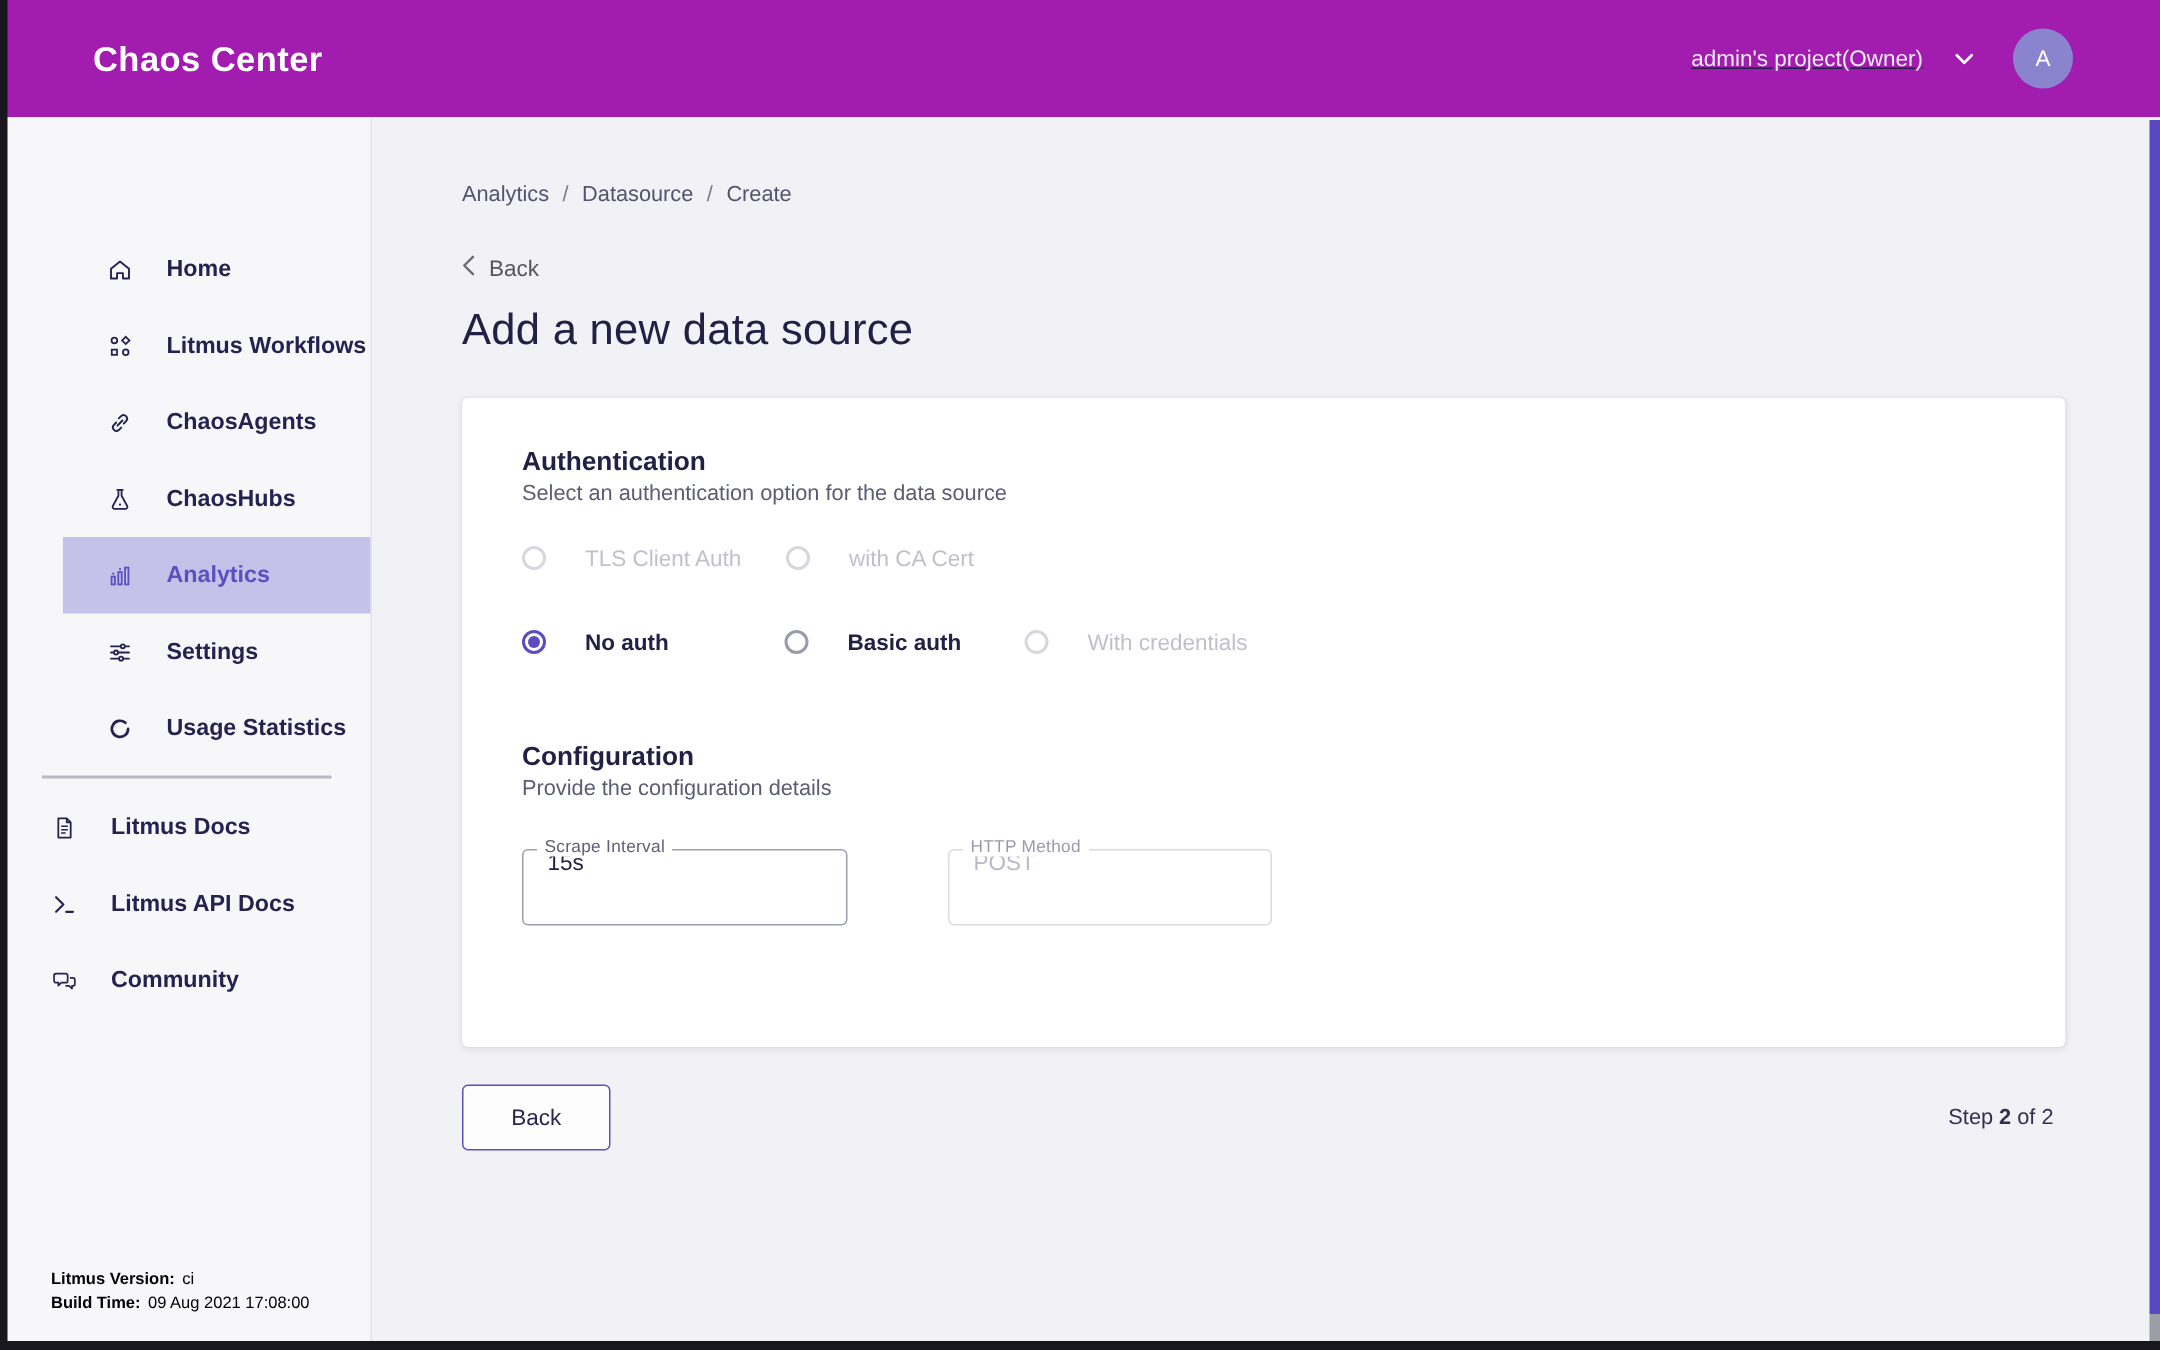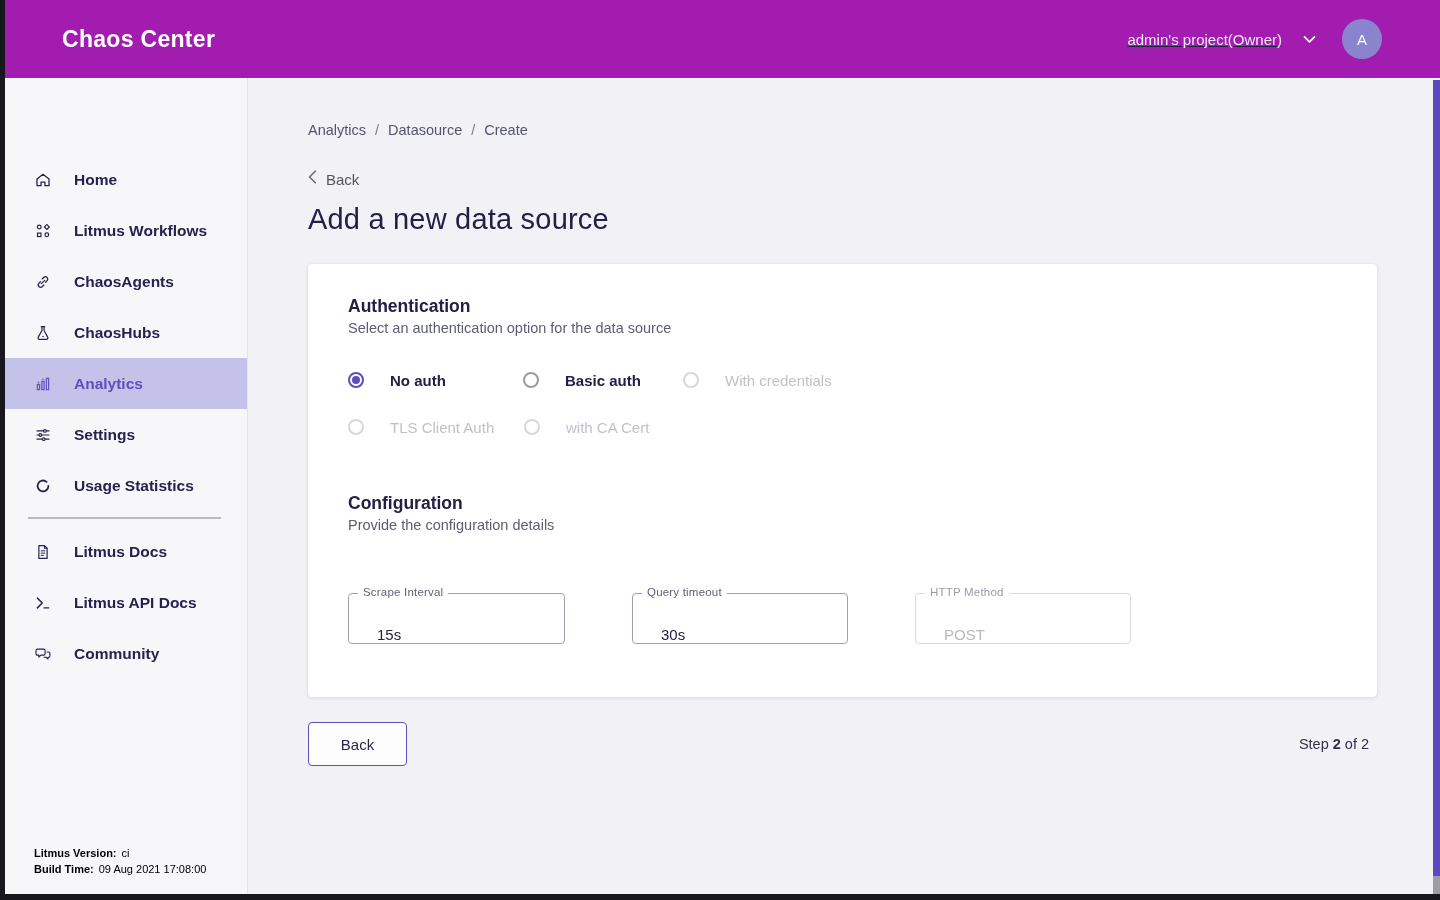--- a/index.html
+++ b/index.html
@@ -32,21 +32,21 @@
     width: 40px; height: 40px; border-radius: 50%; background: #8a84cf;
     color: #fff; font-size: 15px; display: flex; align-items: center; justify-content: center;
     margin-left: 26px; cursor: pointer;
   }
 
   
   .sidebar {
     position: absolute; left: 5px; top: 78px; bottom: 6px; width: 243px;
     background: #f7f7fa; border-right: 1px solid #e3e3e9; z-index: 2;
   }
-  .nav-primary { margin-top: 76px; }
+  .nav-primary { margin-top: 76px; padding-left: 37px; }
   .nav-secondary { margin-top: 7px; }
   .side-item {
     height: 51px; display: flex; align-items: center; padding-left: 29px; cursor: pointer;
   }
   .side-icon { width: 18px; height: 18px; color: #262250; flex: 0 0 18px; display: flex; align-items: center; justify-content: center; }
   .side-icon svg { width: 18px; height: 18px; }
   .side-label { margin-left: 22px; font-size: 15.5px; font-weight: 600; color: #262250; }
   .side-item.active { background: #c5c2e9; }
   .side-item.active .side-label, .side-item.active .side-icon { color: #5a50c0; }
   .side-divider { margin: 6px 26px 0 23px; border-top: 2px solid #b9b9c4; }
@@ -89,21 +89,21 @@
   .radio-label { margin-left: 26px; font-size: 15px; font-weight: 600; color: #232046; }
   .radio-opt.selected .radio { border-color: #5b4dbd; }
   .radio-opt.selected .radio::after { content: ""; width: 8px; height: 8px; border-radius: 50%; background: #5b4dbd; }
   .radio-opt.disabled .radio { border-color: #d7d7e0; }
   .radio-opt.disabled .radio-label { color: #c0c0cd; font-weight: 400; }
 
   .config-heading { margin-top: 54px; }
   .fields-row { margin-top: 32px; display: flex; gap: 67px; }
   .field {
     position: relative; height: 51px; border: 1px solid #9f9fb2; border-radius: 4px;
-    display: flex; align-items: flex-end; padding: 0 28px; cursor: text; margin-top: 28px;
+    display: flex; align-items: flex-start; padding: 0 16px; cursor: text;
   }
   .fields-row .field:nth-of-type(1) { width: 217px; }
   .fields-row .field:nth-of-type(2) { width: 216px; }
   .fields-row .field:nth-of-type(3) { width: 216px; }
   .field-label {
     position: absolute; top: -8px; left: 9px; background: #ffffff; padding: 0 5px;
     font-size: 11.5px; color: #5f5f75; letter-spacing: .2px; white-space: nowrap;
   }
   .field-value { font-size: 15px; color: #232046; }
   .field.placeholder { border-color: #d9d9e2; }
@@ -304,64 +304,60 @@
     </span>
     <span class="back-text">Back</span>
   </div>
 
   <h1 class="page-title">Add a new data source</h1>
 
   <section class="card">
     <h2 class="section-heading">Authentication</h2>
     <p class="section-subtitle">Select an authentication option for the data source</p>
 
+    <div class="radio-row radio-row2">
+
+        <div class="radio-opt disabled">
+          <span class="radio"></span>
+          <span class="radio-label">TLS Client Auth</span>
+        </div>
+
+        <div class="radio-opt disabled">
+          <span class="radio"></span>
+          <span class="radio-label">with CA Cert</span>
+        </div>
+      </div>
     <div class="radio-row radio-row1">
 
         <div class="radio-opt selected">
           <span class="radio"></span>
           <span class="radio-label">No auth</span>
         </div>
 
         <div class="radio-opt enabled">
           <span class="radio"></span>
           <span class="radio-label">Basic auth</span>
         </div>
 
         <div class="radio-opt disabled">
           <span class="radio"></span>
           <span class="radio-label">With credentials</span>
-        </div>
-      </div>
-    <div class="radio-row radio-row2">
-
-        <div class="radio-opt disabled">
-          <span class="radio"></span>
-          <span class="radio-label">TLS Client Auth</span>
-        </div>
-
-        <div class="radio-opt disabled">
-          <span class="radio"></span>
-          <span class="radio-label">with CA Cert</span>
         </div>
       </div>
 
     <h2 class="section-heading config-heading">Configuration</h2>
     <p class="section-subtitle">Provide the configuration details</p>
 
     <div class="fields-row">
 
         <div class="field filled">
           <span class="field-label">Scrape Interval</span>
           <span class="field-value">15s</span>
         </div>
 
-        <div class="field filled">
-          <span class="field-label">Query timeout</span>
-          <span class="field-value">30s</span>
-        </div>
 
         <div class="field placeholder">
           <span class="field-label">HTTP Method</span>
           <span class="field-value">POST</span>
         </div>
       </div>
   </section>
 
   <div class="footer-row">
     <button class="back-button">Back</button>

